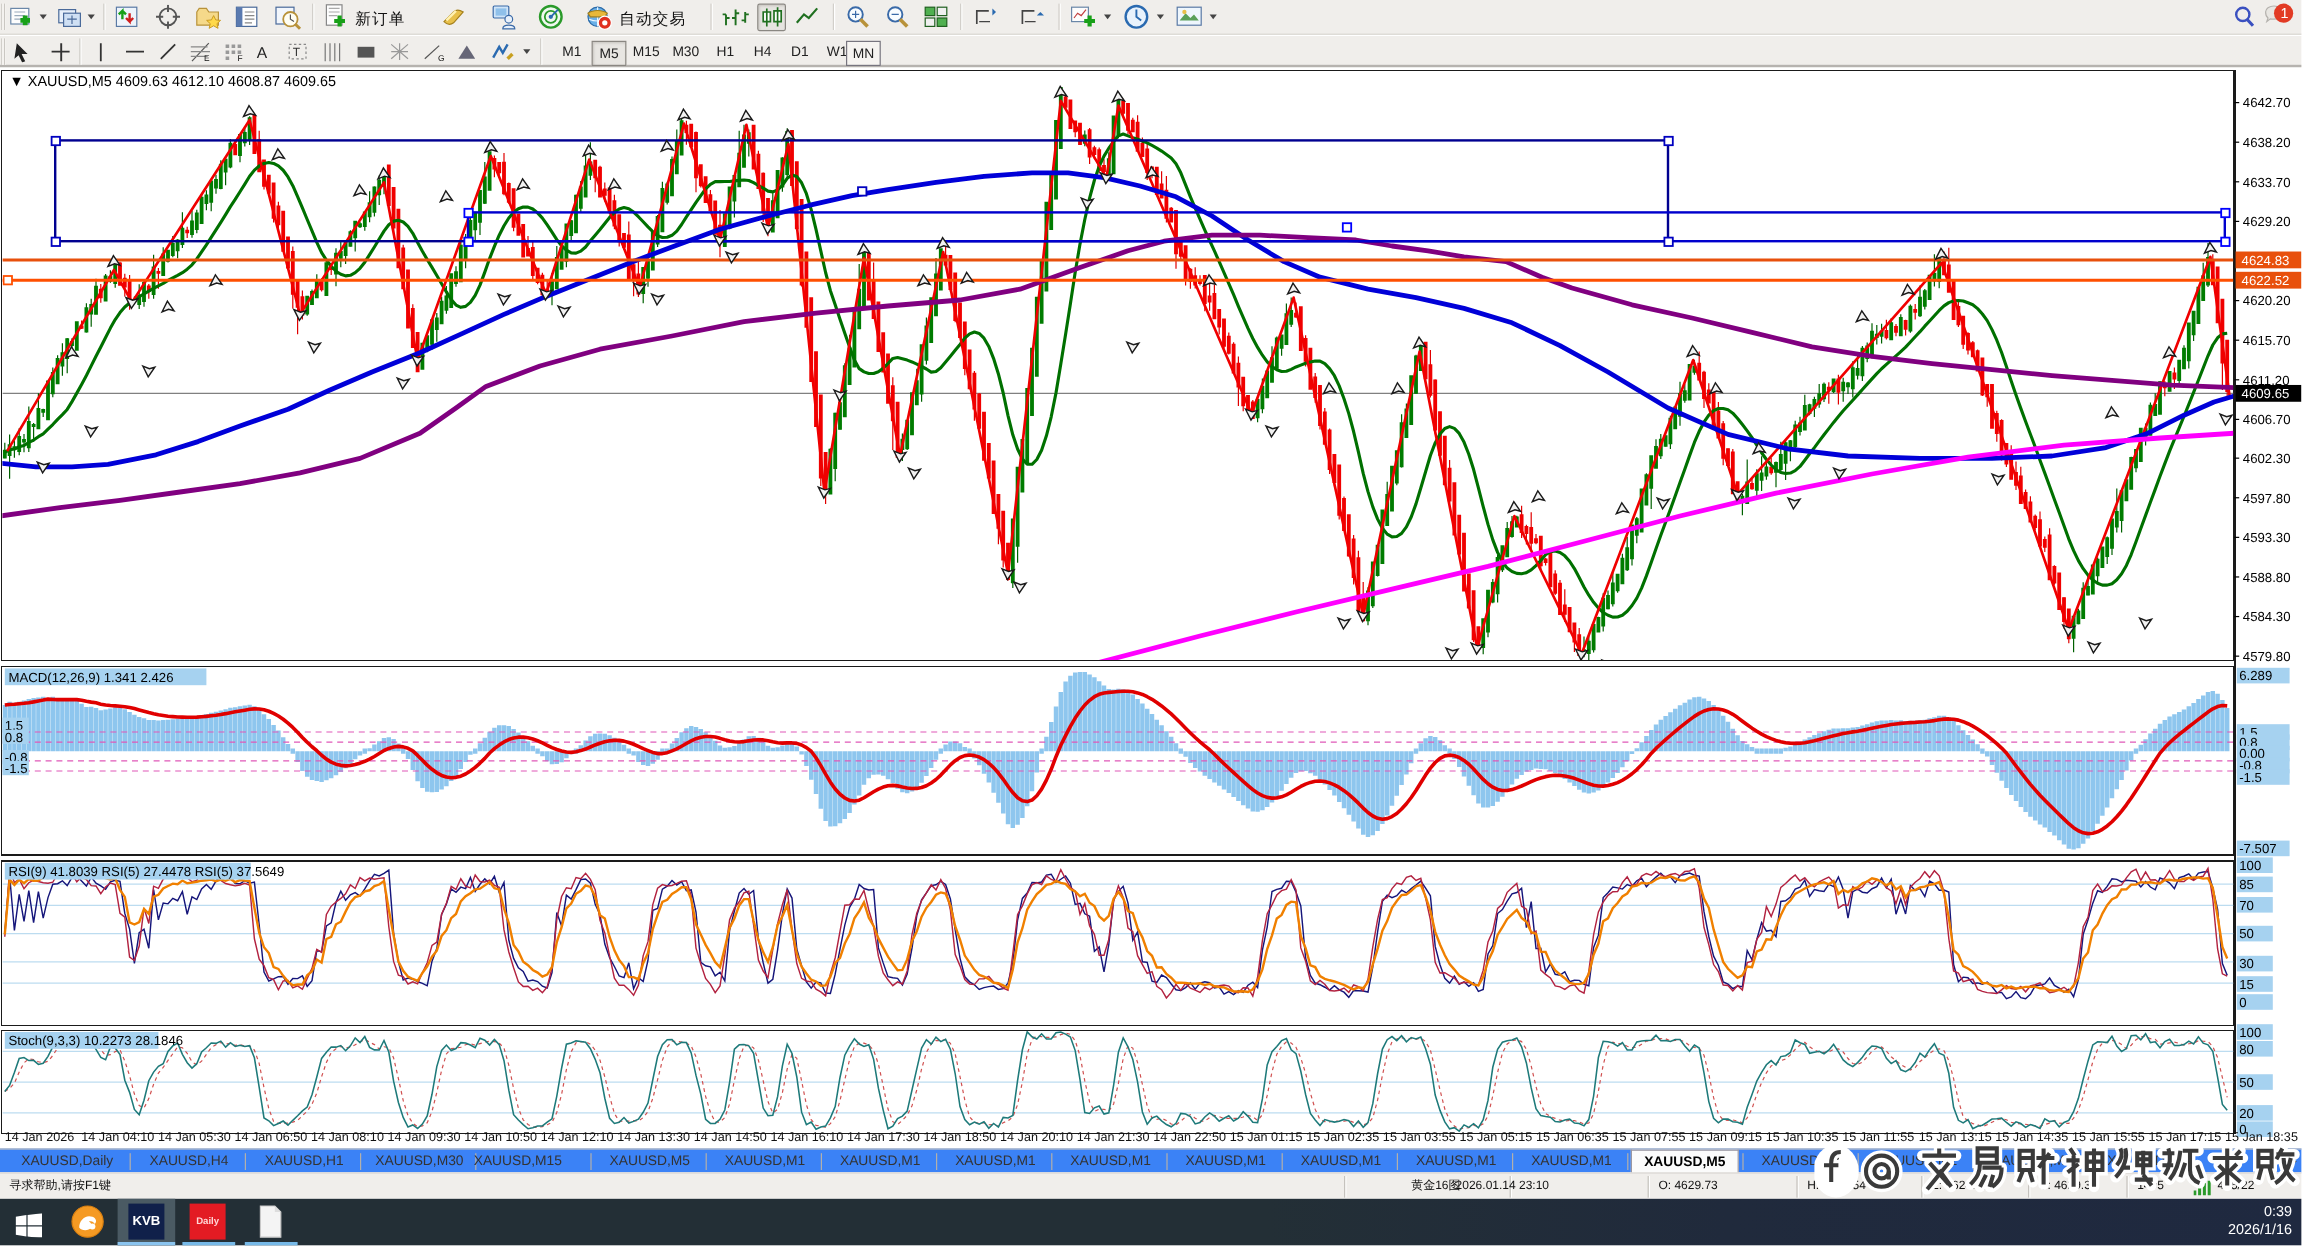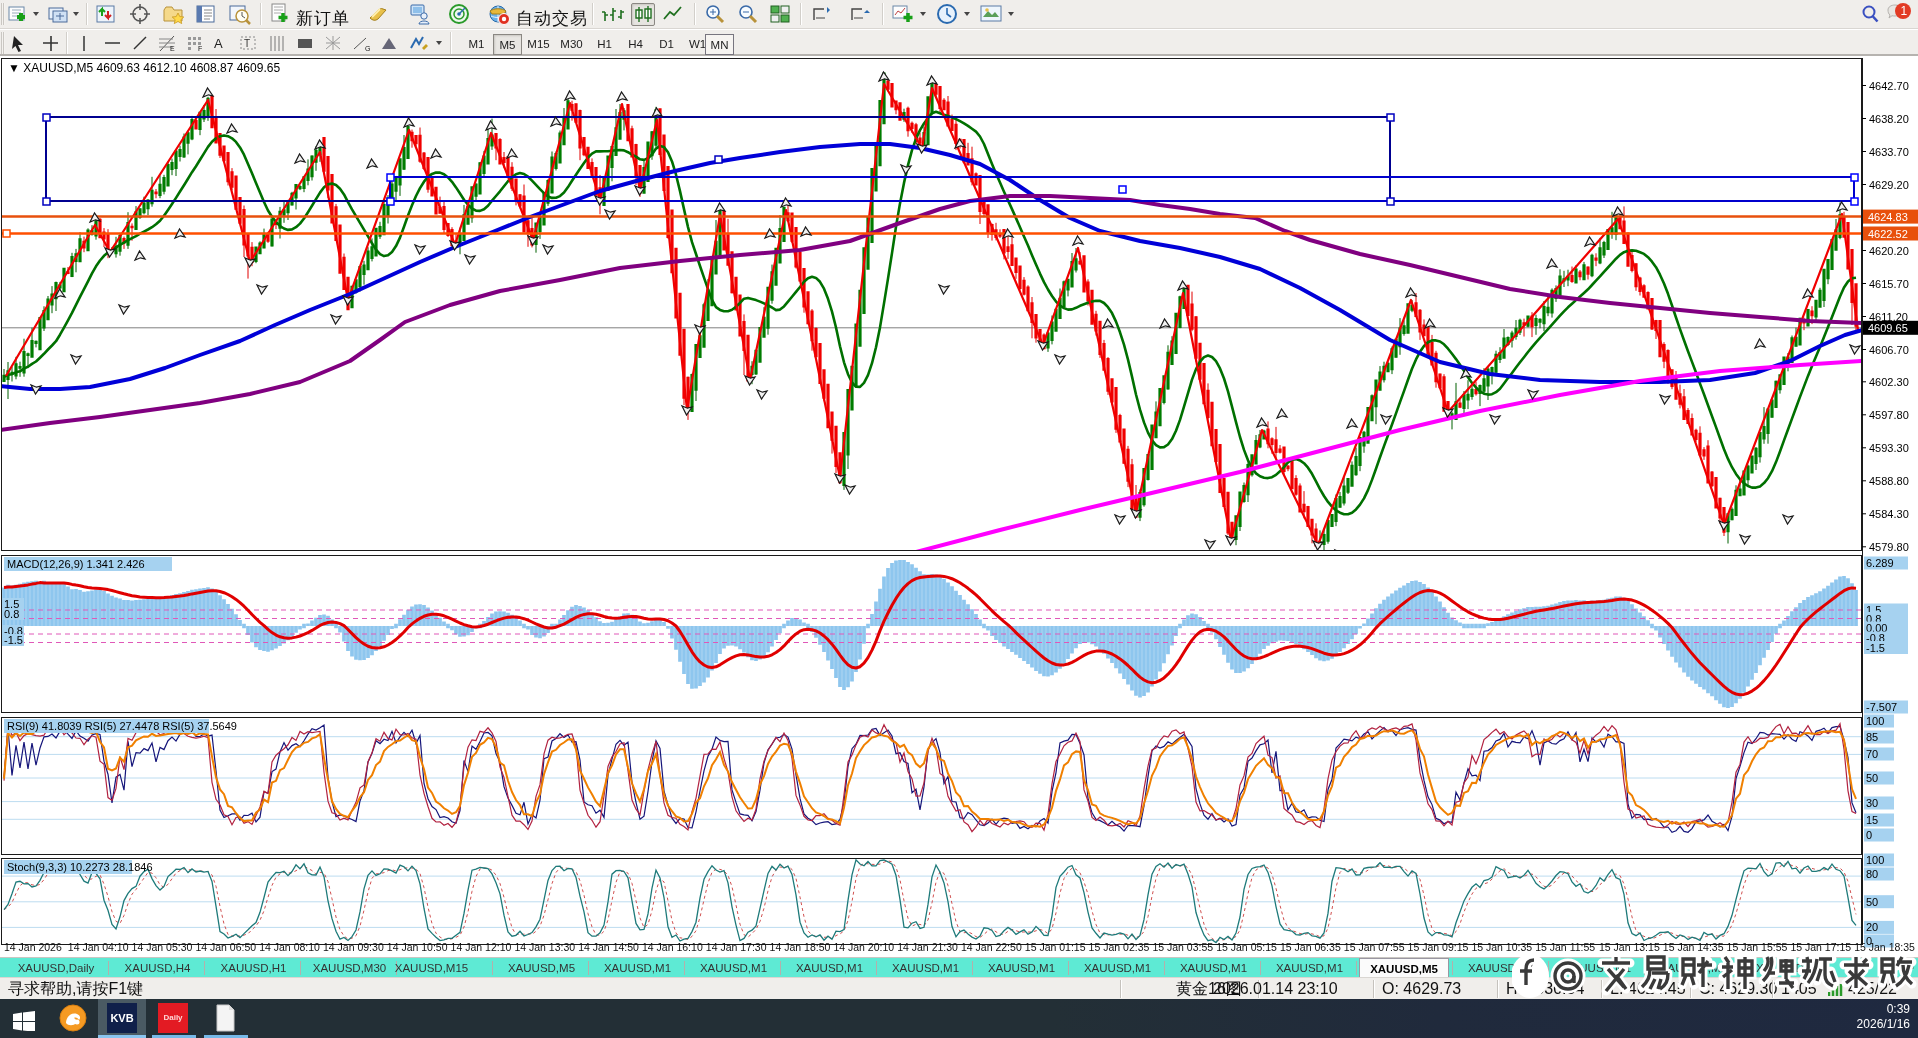--- a/index.html
+++ b/index.html
@@ -4,31 +4,31 @@
 *{margin:0;padding:0;box-sizing:border-box}
 html,body{width:1918px;height:1038px;overflow:hidden;font-family:"Liberation Sans",sans-serif;background:#fff}
 #app{position:relative;width:1918px;height:1038px}
 
 #tb1{position:absolute;left:0;top:0;width:1918px;height:29px;background:#f0eeeb;border-bottom:1px solid #d9d6d2}
 #tb2{position:absolute;left:0;top:30px;width:1918px;height:26px;background:#f0eeeb;border-bottom:2px solid #b6b3af}
 .grip{position:absolute;left:1px;top:3px;width:4px;height:22px;background:repeating-linear-gradient(90deg,#cac7c2 0 1px,#f4f2ef 1px 2px)}
 .tbtn{position:absolute;top:3px;width:24px;height:23px;border-radius:2px}
 .sep{position:absolute;top:3px;width:1px;height:22px;background:#d2cfca;box-shadow:1px 0 0 #fff}
 .drop{position:absolute;top:12px;width:0;height:0;border-left:3.5px solid transparent;border-right:3.5px solid transparent;border-top:4px solid #444}
-.cnlabel{position:absolute;top:7px;font-size:17px;color:#111;letter-spacing:1px}
+.cnlabel{position:absolute;top:7px;font-size:13px;color:#111;letter-spacing:1px}
 .tf{position:absolute;top:4px;width:29px;height:21px;font-size:11.5px;color:#222;text-align:center;line-height:21px}
 .tf.on{border:1px solid #8a8782;background:#e8e6e2;box-shadow:inset 1px 1px 2px #c9c6c1}
 .tf.mn{border:1px solid #77757f;background:#f6f4f1}
 
-#tabs{position:absolute;left:0;top:957px;width:1918px;height:20px;background:#5eead4;border-top:1px solid #c9c6c1}
+#tabs{position:absolute;left:0;top:957px;width:1918px;height:20px;background:#3b82f6;border-top:1px solid #c9c6c1}
 .tab{position:absolute;top:0;height:20px;font-size:11.5px;color:#333;line-height:20px;text-align:center}
 .tab.act{background:#fbfbfb;border:1px solid #9a97a2;border-bottom:0;font-weight:bold;color:#000}
 .tsep{position:absolute;top:3px;width:1px;height:14px;background:#b3b0ab}
 
-#status{position:absolute;left:0;top:977px;width:1918px;height:22px;background:#f0eeeb;border-top:1px solid #d9d6d2;font-size:16px;color:#111}
+#status{position:absolute;left:0;top:977px;width:1918px;height:22px;background:#f0eeeb;border-top:1px solid #d9d6d2;font-size:10px;color:#111}
 .sfield{position:absolute;top:3px;height:17px;line-height:16px}
 .ssep{position:absolute;top:2px;width:1px;height:18px;background:#c5c2bd;box-shadow:1px 0 0 #fff}
 
 #task{position:absolute;left:0;top:999px;width:1918px;height:39px;background:linear-gradient(90deg,#232f36 0%,#232f36 55%,#202a3c 75%,#1f2940 100%)}
 .tkico{position:absolute;top:4px;width:30px;height:30px}
 .tkunder{position:absolute;top:36px;height:3px;background:#76b9e8}
 #clock{position:absolute;right:8px;top:3px;text-align:right;color:#fff;font-size:12px;line-height:15px}
 
 #wm{position:absolute;left:1512px;top:948px;width:406px;height:56px;z-index:60}
 </style></head><body>

